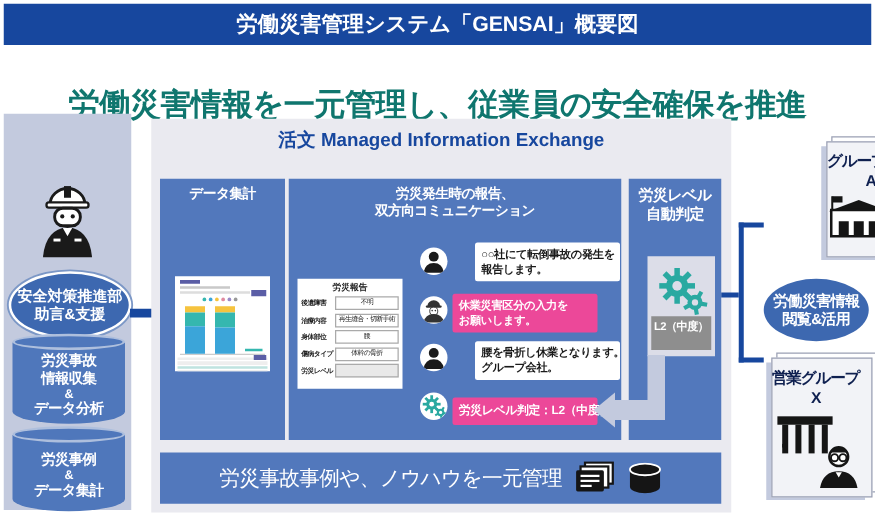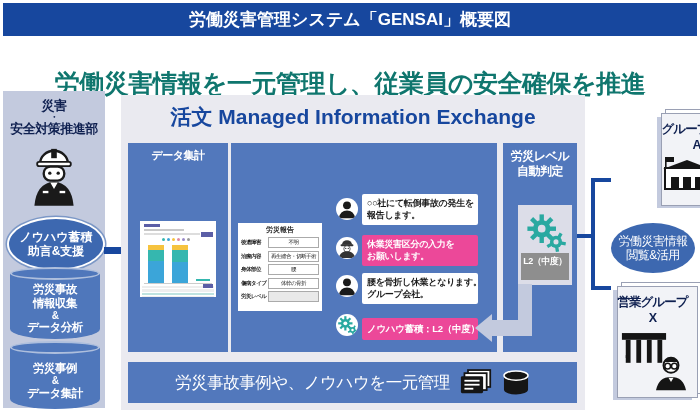--- a/index.html
+++ b/index.html
@@ -34,21 +34,21 @@
             align-items:center;justify-content:center;color:#fff;font-weight:bold;font-size:11.5px;
             line-height:1.15;white-space:nowrap;letter-spacing:-0.5px;}
   .cyl-text .amp{font-size:10px;}
 
   
   .blue-line{background:#17479e;}
 
   
   .mpanel{left:121px;top:95px;width:464px;height:315px;background:#eaeaf0;}
   .mie{position:absolute;top:8px;left:0;width:100%;text-align:center;color:#17479e;
-       font-weight:bold;font-size:21px;white-space:nowrap;}
+       font-weight:bold;font-size:15px;white-space:nowrap;}
   .bluebox{position:absolute;background:#5278bc;}
   .box-data{left:7px;top:48px;width:100px;height:209px;}
   .box-center{left:110px;top:48px;width:266px;height:209px;}
   .box-level{left:382px;top:48px;width:74px;height:209px;}
   .box-title{position:absolute;top:6px;left:0;width:100%;text-align:center;color:#fff;
              font-weight:bold;font-size:11px;line-height:1.25;white-space:nowrap;letter-spacing:-0.5px;}
   .box-level .box-title{font-size:12px;}
   .bottom-bar{left:7px;top:267px;width:449px;height:41px;background:#5278bc;display:flex;
               align-items:center;justify-content:center;gap:10px;}
   .bottom-bar .t{color:#fff;font-weight:normal;font-size:16.5px;white-space:nowrap;letter-spacing:-0.5px;}
@@ -78,21 +78,21 @@
   .f-label{width:27px;font-weight:bold;font-size:5.5px;letter-spacing:-0.5px;white-space:nowrap;}
   .f-val{flex:1;height:9px;border:1px solid #aaa;background:#fff;font-size:5.5px;line-height:9px;
          text-align:center;white-space:nowrap;overflow:hidden;letter-spacing:-0.5px;}
   .f-val.empty{background:#e9e9e9;}
 
   
   .avatar{position:absolute;width:22px;height:22px;border-radius:50%;background:#fff;
           display:flex;align-items:center;justify-content:center;overflow:hidden;}
   .bubble{position:absolute;width:116px;border-radius:2px;padding:4px 5px;box-sizing:border-box;
           font-size:9px;font-weight:bold;line-height:1.3;letter-spacing:-0.3px;white-space:nowrap;}
-  .bubble.white{background:#fff;color:#1a1a1a;}
+  .bubble.white{background:#fff;color:#1a1a1a;margin-left:18px;}
   .bubble.gray{background:#ec4899;color:#fff;}
 
   
   .lv-inner{position:absolute;left:15px;top:62px;width:54px;height:80px;background:#dcdde8;}
   .lv-badge{position:absolute;left:3px;bottom:5px;width:48px;height:27px;background:#8e8e8e;
             color:#fff;font-weight:bold;font-size:9px;line-height:17px;text-align:center;
             white-space:nowrap;letter-spacing:-0.5px;}
   .pipe{background:#c3cade;position:absolute;}
   .arrow-head{position:absolute;width:0;height:0;border-top:14px solid transparent;
               border-bottom:14px solid transparent;border-right:17px solid #c3cade;}
@@ -102,53 +102,48 @@
   .card::before{content:"";position:absolute;top:-8px;left:8px;width:100%;height:100%;
                 background:#fff;border:1px solid #9aa0b4;z-index:-2;}
   .card::after{content:"";position:absolute;top:-4px;left:4px;width:100%;height:100%;
                background:#f2f3f7;border:1px solid #9aa0b4;z-index:-1;}
   .card1{top:117px;height:91px;margin-left:44px;}
   .card2{top:290px;height:110px;}
   .card-label{position:absolute;top:5px;left:0;width:100%;text-align:center;color:#0f2050;
               font-weight:bold;font-size:12.5px;line-height:1.25;white-space:nowrap;letter-spacing:-1px;}
   .r-ellipse{position:absolute;left:611px;top:223px;width:84px;height:50px;background:#3d68b0;
              border-radius:50%;display:flex;flex-direction:column;align-items:center;justify-content:center;
-             color:#fff;font-weight:normal;font-size:12px;line-height:1.2;white-space:nowrap;z-index:2;letter-spacing:-0.5px;}
+             color:#fff;font-weight:bold;font-size:12px;line-height:1.2;white-space:nowrap;z-index:2;letter-spacing:-0.5px;}
   .icon-holder{position:absolute;}
 </style>
 </head>
 <body>
 
 <div class="page">
 
   <div class="abs hdr">労働災害管理システム「GENSAI」概要図</div>
   <div class="abs sub">労働災害情報を一元管理し、従業員の安全確保を推進</div>
 
   <div class="abs lpanel">
-    <div class="lp-title">
-      <span>災害</span>
-      <span class="dot">・</span>
-      <span>安全対策推進部</span>
-    </div>
     <div class="lp-worker">
       <svg viewBox="0 0 60 66" width="56" height="64">
         <path d="M15 21 a15 14 0 0 1 30 0 z" fill="#fff" stroke="#1a1a1a" stroke-width="2.5"></path>
         <rect x="27" y="5" width="6" height="10" fill="#1a1a1a"></rect>
         <rect x="12" y="19" width="36" height="4.5" rx="2" fill="#fff" stroke="#1a1a1a" stroke-width="2"></rect>
         <rect x="19" y="24" width="22" height="15" rx="7" fill="#fff" stroke="#1a1a1a" stroke-width="2.5"></rect>
         <circle cx="25.5" cy="31" r="1.8" fill="#1a1a1a"></circle>
           <circle cx="34.5" cy="31" r="1.8" fill="#1a1a1a"></circle>
         <path d="M9 66 q2 -24 21 -26 q19 2 21 26 z" fill="#1a1a1a"></path>
         <path d="M26 41 l4 7 4 -7 z" fill="#fff"></path>
         <rect x="18" y="50" width="6" height="2.5" fill="#fff"></rect>
         <rect x="36" y="50" width="6" height="2.5" fill="#fff"></rect>
       </svg>
     </div>
     <div class="lp-ellipse">
-      <span>ノウハウ蓄積</span>
+      <span>安全対策推進部</span>
       <span>助言&amp;支援</span>
     </div>
     <div class="cyl cyl1">
       <div class="cyl-body"></div>
       <div class="cyl-top"></div>
       <div class="cyl-text">
         <span>労災事故</span>
         <span>情報収集</span>
         <span class="amp">&amp;</span>
         <span>データ分析</span>
@@ -202,20 +197,24 @@
           <div class="d-row"></div>
           <div class="d-row"></div>
           <div class="d-row hl"></div>
           <div class="d-row"></div>
         </div>
         <div class="d-btn2"></div>
       </div>
     </div>
 
     <div class="bluebox box-center">
+      <div class="box-title">
+        <span>労災発生時の報告、</span><br>
+        <span>双方向コミュニケーション</span>
+      </div>
 
       <div class="form">
         <div class="form-title">労災報告</div>
         <div class="f-row">
           <span class="f-label">後遺障害</span>
           <span class="f-val">不明</span>
         </div>
         <div class="f-row">
           <span class="f-label">治療内容</span>
           <span class="f-val">再生縫合・切断手術</span>
@@ -288,21 +287,21 @@
             <rect x="28.7" y="20" width="3" height="5" transform="rotate(100 30 29)"></rect>
             <rect x="28.7" y="20" width="3" height="5" transform="rotate(170 30 29)"></rect>
             <rect x="28.7" y="20" width="3" height="5" transform="rotate(240 30 29)"></rect>
             <rect x="28.7" y="20" width="3" height="5" transform="rotate(310 30 29)"></rect>
           </g>
           <circle cx="17" cy="17" r="3.5" fill="#fff"></circle>
           <circle cx="30" cy="29" r="2.3" fill="#fff"></circle>
         </svg>
       </div>
       <div class="bubble gray" style="left:131px;top:175px;height:22px;padding-top:5px;font-size:9.5px;">
-        <span>ノウハウ蓄積：L2（中度）</span>
+        <span>労災レベル判定：L2（中度）</span>
       </div>
     </div>
 
     <div class="bluebox box-level">
       <div class="box-title">
         <span>労災レベル</span><br>
         <span>自動判定</span>
       </div>
       <div class="lv-inner">
         <svg viewBox="0 0 40 40" width="44" height="44" style="position:absolute;left:5px;top:5px;">

